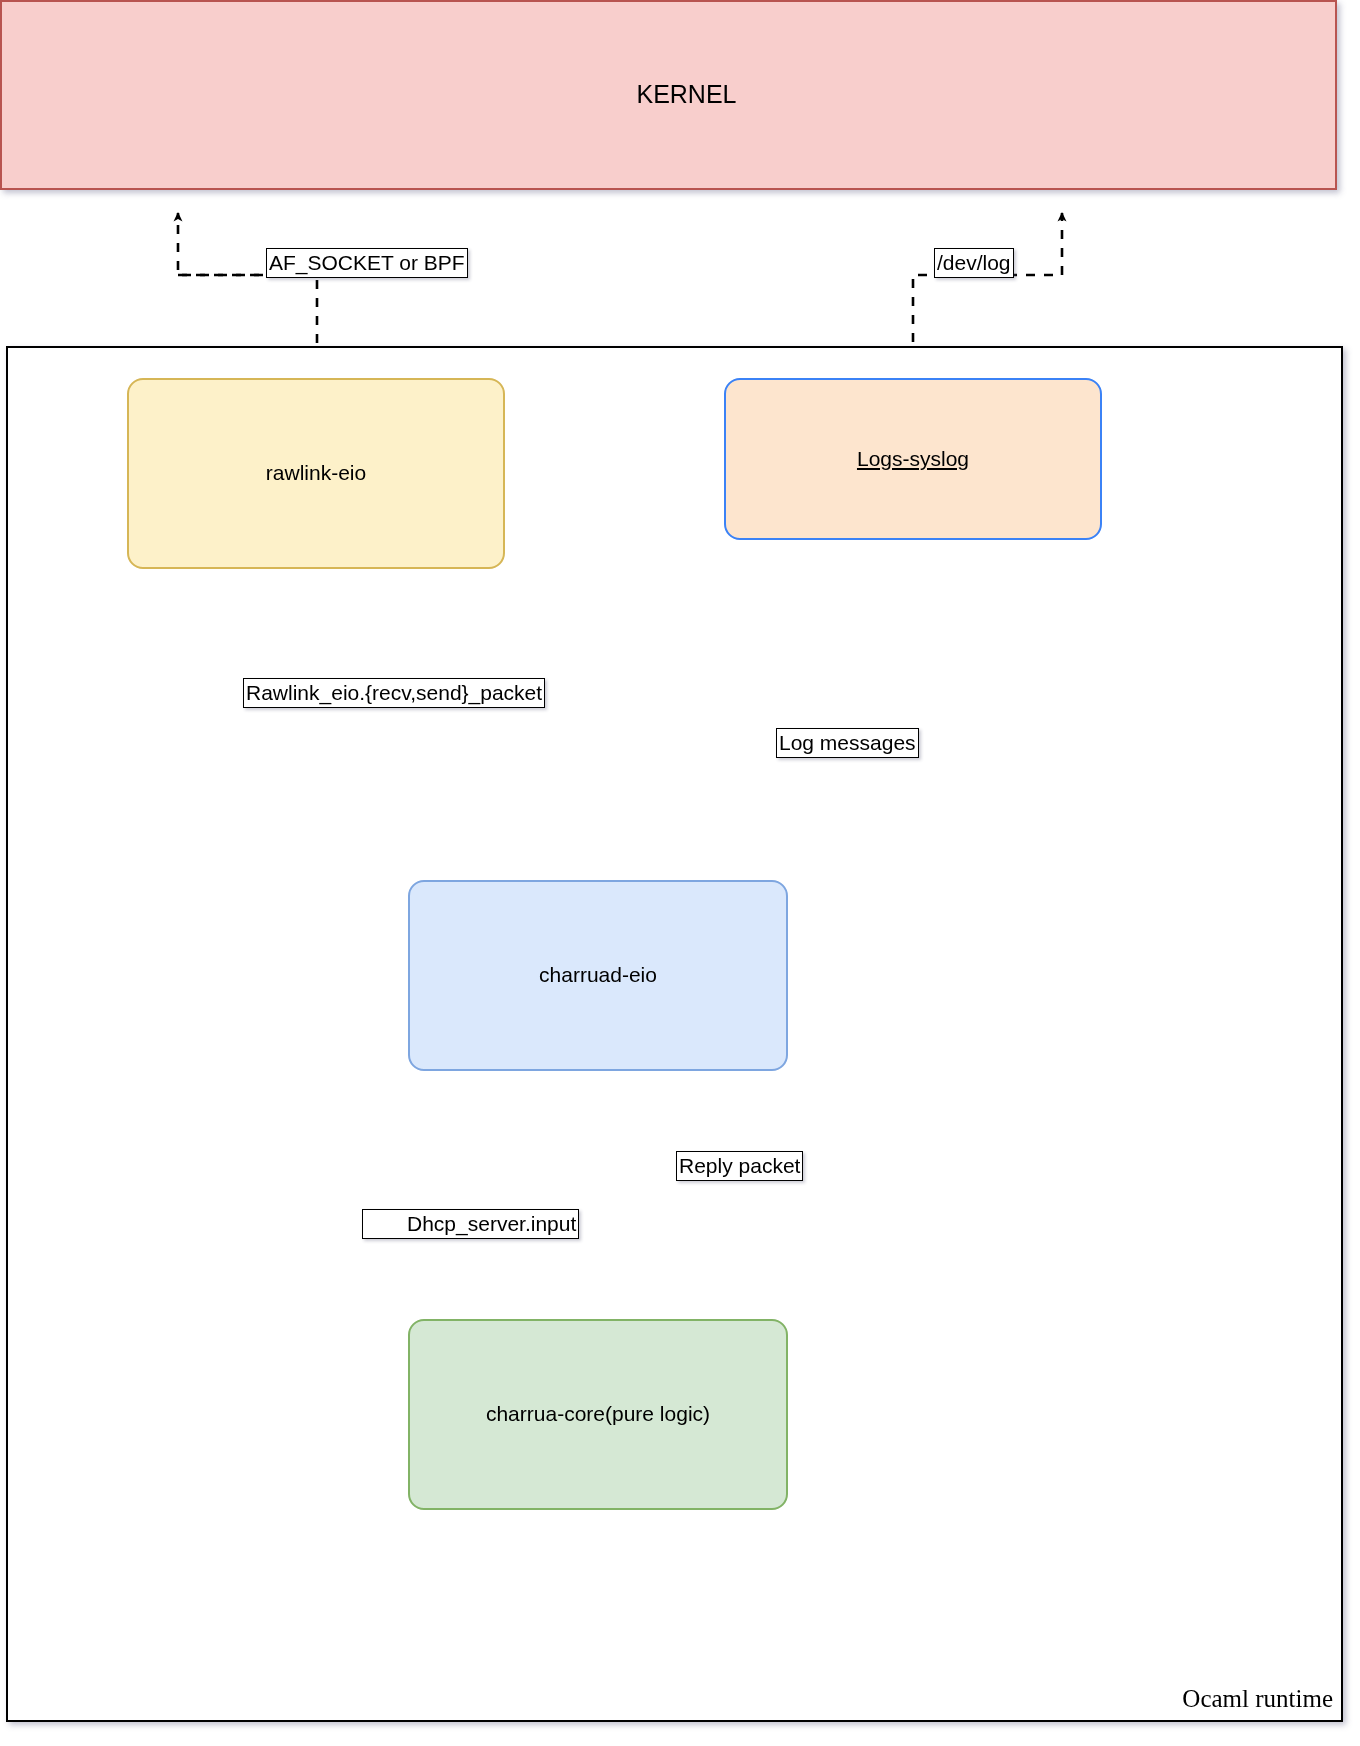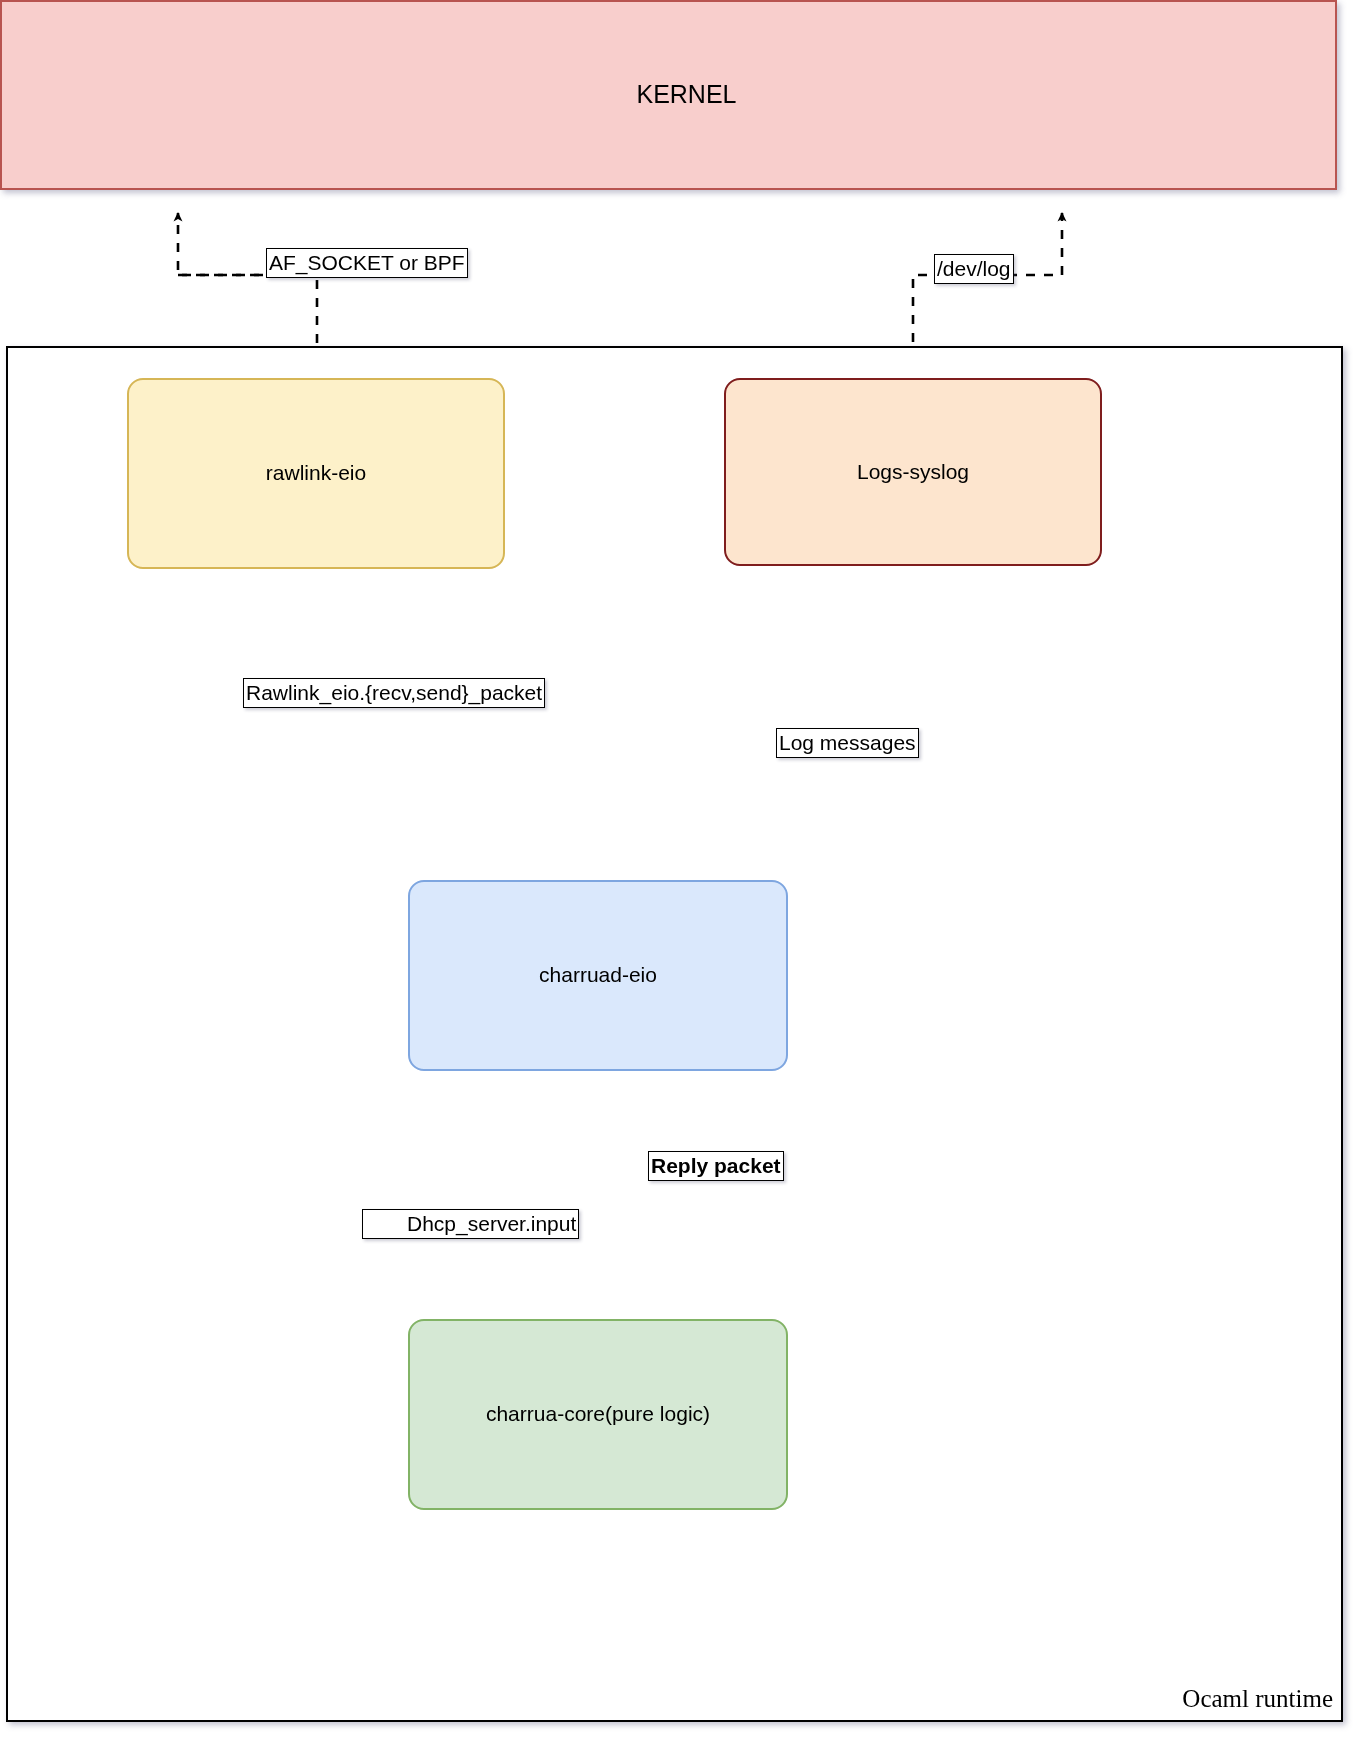--- a/index.html
+++ b/index.html
@@ -77,23 +77,24 @@
     top: 378px;
     width: 378px;
     height: 191px;
     background: #fdf1c9;
     border: 2px solid #d6b656;
   }
   #logs-node {
     left: 724px;
     top: 378px;
     width: 378px;
-    height: 188px;
+    height: 162px;
     background: #fde5ce;
-    border: 2px solid #7f1d1d;
+    border: 2px solid #3b82f6;
+    text-decoration: underline;
   }
   #charruad-node {
     left: 408px;
     top: 880px;
     width: 380px;
     height: 191px;
     background: #dae8fc;
     border: 2px solid #7ea6e0;
   }
   #charrua-core-node {
@@ -111,25 +112,25 @@
     background: #ffffff;
     border: 1px solid #000000;
     color: #000000;
     font-size: 21px;
     line-height: 1.0;
     padding: 3px 2px 4px 2px;
     white-space: nowrap;
     box-shadow: 2px 2px 3px rgba(90, 90, 120, 0.30);
   }
   #label-af-socket   { left: 266px; top: 248px; }
-  #label-dev-log     { left: 934px; top: 254px; }
+  #label-dev-log     { left: 934px; top: 248px; }
   #label-rawlink-api { left: 243px; top: 678px; }
   #label-log-msgs    { left: 776px; top: 728px; }
   #label-dhcp-input  { left: 362px; top: 1209px; padding-left: 44px; }
-  #label-reply-pkt   { left: 648px; top: 1151px; font-weight: bold; }
+  #label-reply-pkt   { left: 676px; top: 1151px; }
 </style>
 </head>
 <body>
 
 <div id="canvas">
 
   <svg id="edge-layer" viewBox="0 0 1360 1746" xmlns="http://www.w3.org/2000/svg">
     <defs>
       <marker id="arrow" markerWidth="14" markerHeight="14" refX="9" refY="5" orient="auto" markerUnits="userSpaceOnUse">
         <path d="M0.5,0.5 L10,5 L0.5,9.5 L3,5 Z" fill="#000000"></path>

